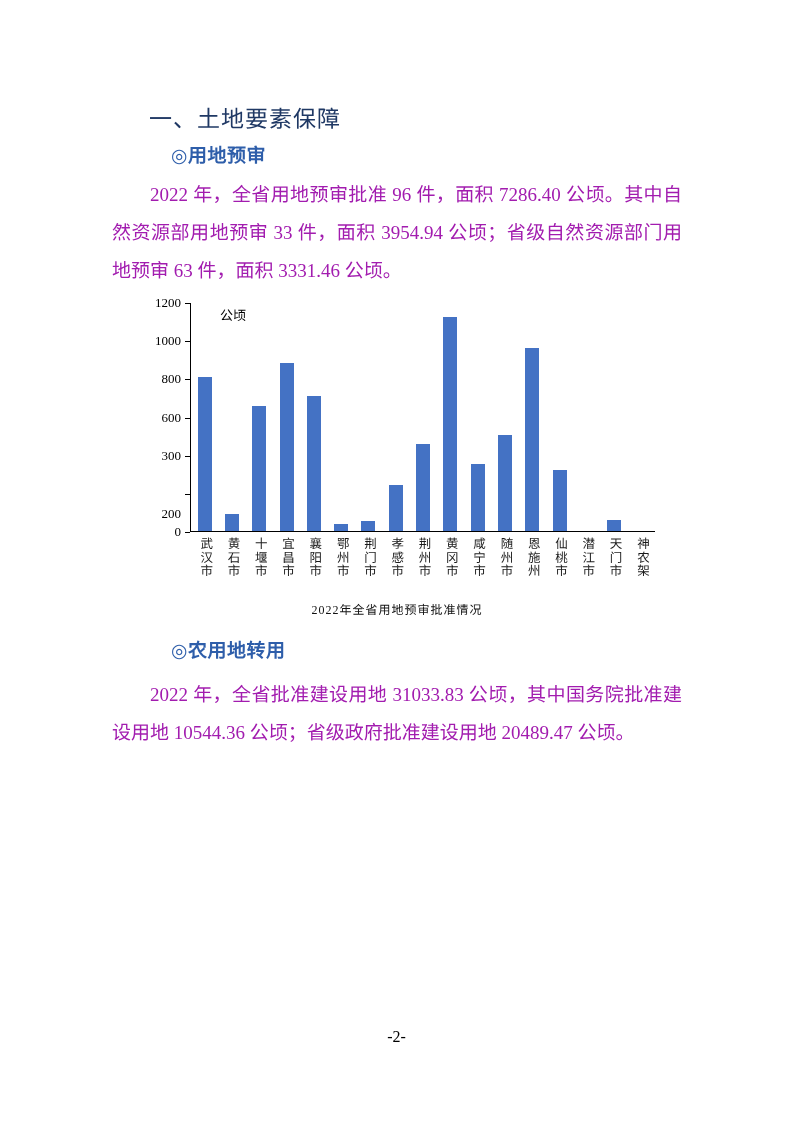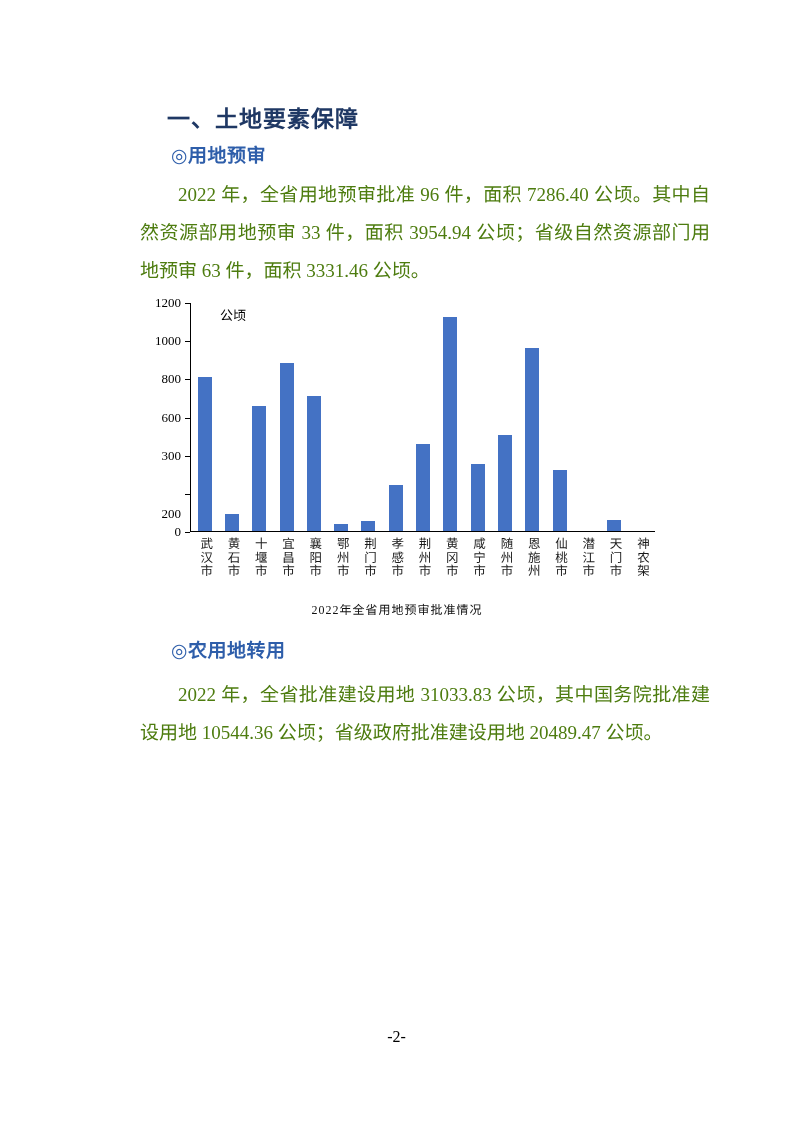--- a/index.html
+++ b/index.html
@@ -19,25 +19,25 @@
   .page {
     position: absolute;
     inset: 0;
     width: 793px;
     height: 1122px;
   }
 
   
   .h1 {
     position: absolute;
-    left: 167px;
+    left: 149px;
     top: 100px;
     font-family: "Liberation Sans", "DejaVu Sans", sans-serif;
     font-size: 23px;
-    font-weight: bold;
+    font-weight: normal;
     color: #1F3864;
     letter-spacing: 1px;
     white-space: nowrap;
   }
   .h2 {
     position: absolute;
     left: 171px;
     font-family: "Liberation Sans", "DejaVu Sans", sans-serif;
     font-size: 19px;
     font-weight: bold;
@@ -51,22 +51,21 @@
   
   .para {
     position: absolute;
     left: 112px;
     width: 570px;
     font-size: 19px;
     line-height: 38px;
     text-align: justify;
     text-justify: inter-ideograph;
     text-indent: 2em;
-    color: #4d7c0f;
-    margin-left: 28px;
+    color: #a21caf;
   }
   .para.p1 { top: 176px; }
   .para.p2 { top: 676px; }
   .para.p3 { top: 787px; }
 
   
   .chart-wrap {
     position: absolute;
     left: 112px;
     top: 295px;

